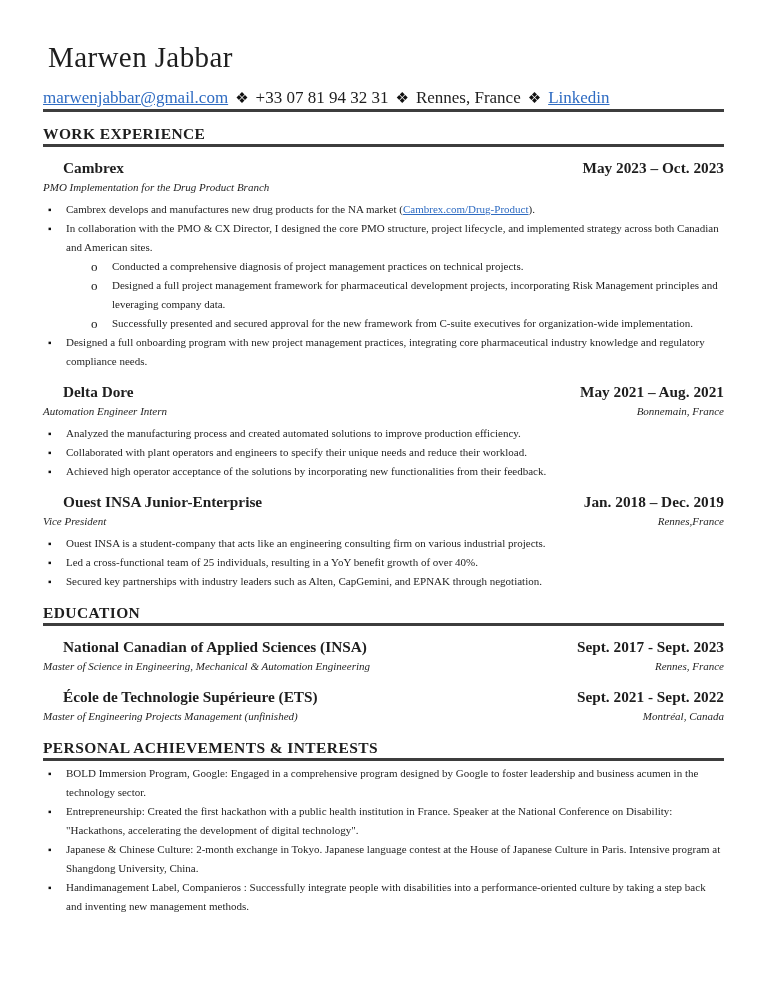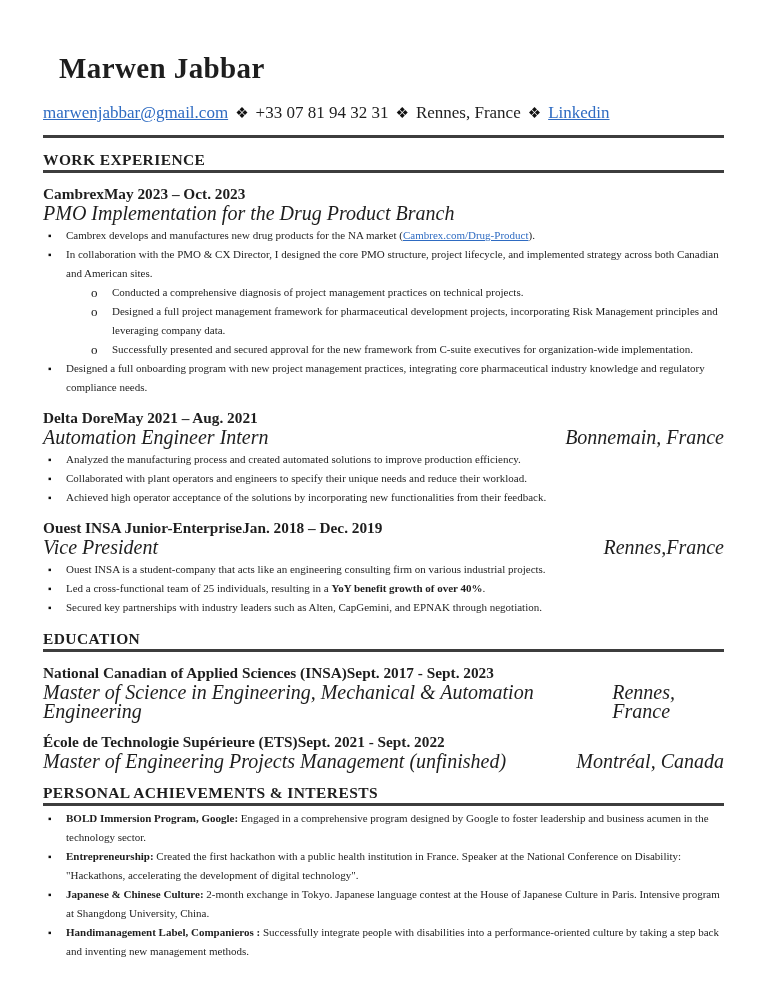--- a/index.html
+++ b/index.html
@@ -9,56 +9,56 @@
   }
   *{box-sizing:border-box;}
   html,body{margin:0;padding:0;}
   body{
     width:768px;height:994px;overflow:hidden;
     background:#ffffff;color:var(--text);
     font-family:"Liberation Serif","DejaVu Serif",serif;
   }
   .page{padding:34px 44px 0 43px;}
   .name{
-    margin:16px;font-size:29px;font-weight:bold;letter-spacing:.4px;line-height:36px;
+    margin:5px;font-size:29px;font-weight:normal;letter-spacing:.4px;line-height:36px;
   }
   .contact{
     margin-top:12px;font-size:17px;line-height:22px;
-    padding-bottom:11px;border-bottom:3px solid var(--rule);
+    border-bottom:3px solid var(--rule);
     white-space:nowrap;
   }
   .contact .sep{margin:0 7px;font-size:15px;color:#111;}
   a.link{color:var(--link);text-decoration:underline;cursor:pointer;}
   .section{margin-top:12px;}
   .section-title{
     margin:0;font-size:15.5px;font-weight:bold;letter-spacing:.4px;line-height:20px;
     border-bottom:3px solid var(--rule);
   }
   .entry{margin-top:11px;}
   .entry-head{
-    display:flex;justify-content:flex-start;align-items:baseline;
-    font-size:15.3px;font-weight:bold;line-height:20px;
+    display:flex;justify-content:space-between;align-items:baseline;
+    font-size:15.3px;font-weight:bold;line-height:20px;margin-left:20px;
   }
   .entry-sub{
     display:flex;justify-content:space-between;align-items:baseline;
-    font-size:20px;font-style:italic;line-height:19px;gap:40px;
+    font-size:11px;font-style:italic;line-height:19px;gap:40px;
   }
   ul.bullets{list-style:none;margin:3px 0 0;padding:0;}
   ul.bullets li{
     position:relative;font-size:11px;line-height:19px;margin:0;
   }
   li.b1{padding-left:23px;}
   li.b1::before{
     content:"▪";position:absolute;left:5px;top:0;font-size:10px;line-height:19px;color:#111;
   }
   li.b2{padding-left:69px;}
   li.b2::before{
     content:"o";position:absolute;left:48px;top:0;font-size:13px;line-height:19px;color:#111;
   }
-  .bold{font-weight:bold;margin-top:17px;}
+  .bold{font-weight:normal;margin-top:17px;}
   .personal-list{margin-top:6px;}
 </style>
 </head>
 <body>
 
 <div class="page">
 
   <h1 class="name">Marwen Jabbar</h1>
 
   <div class="contact">

